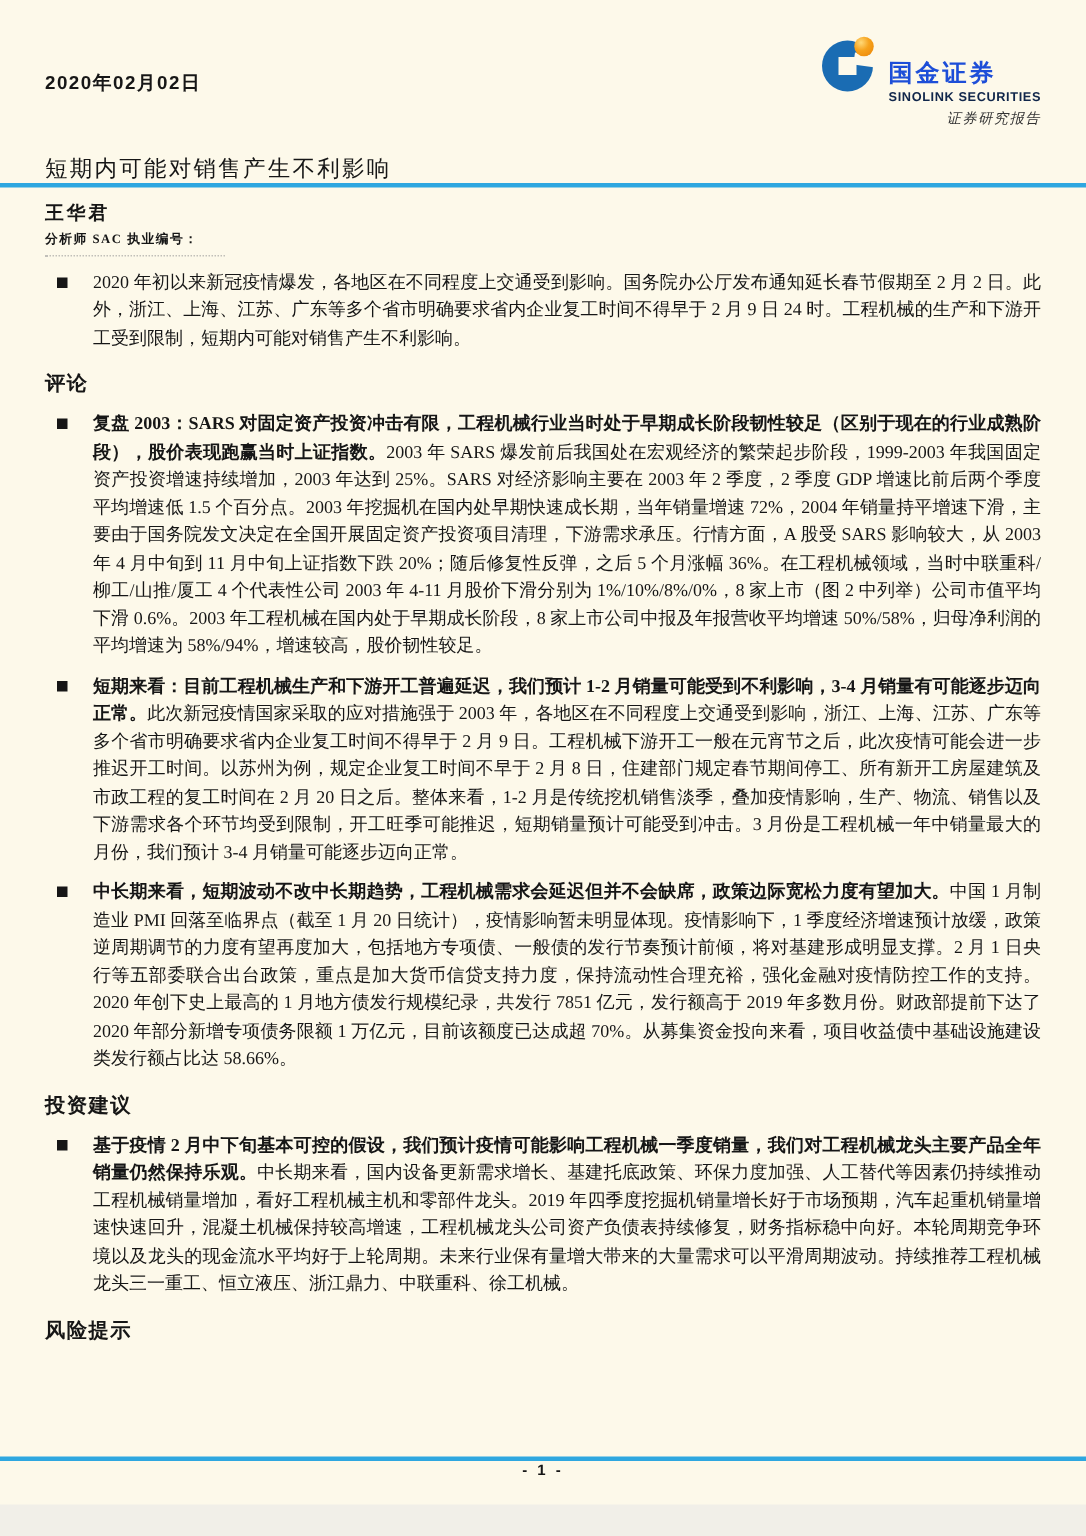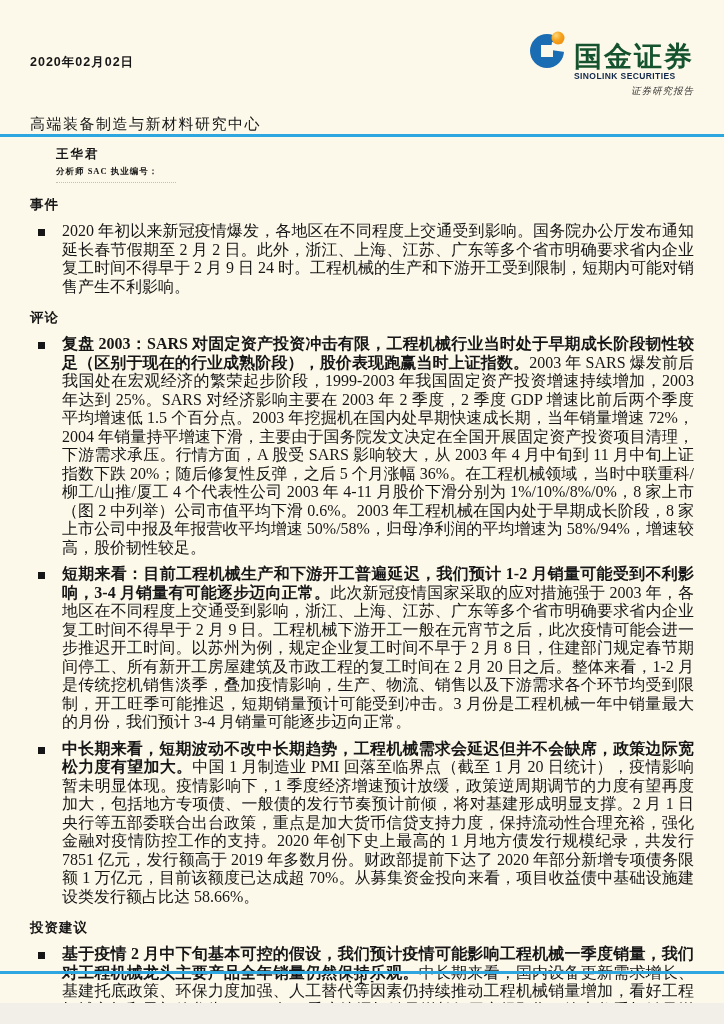--- a/index.html
+++ b/index.html
@@ -14,50 +14,50 @@
     overflow:hidden;
   }
   .content { padding:0 30px; }
 
   
   .topbar { display:flex; justify-content:space-between; align-items:center; padding-top:20px; }
   .date { font-family:"Liberation Sans","DejaVu Sans",sans-serif; font-weight:bold; font-size:12.5px; padding-top:6px; letter-spacing:1px; }
   .brand { display:flex; flex-direction:column; align-items:flex-end; }
   .brand-row { display:flex; align-items:center; gap:6px; }
   .brand-text { display:flex; flex-direction:column; }
-  .brand-cn { font-family:"Liberation Sans","DejaVu Sans",sans-serif; font-weight:bold; font-size:28px; color:#14532d; line-height:1.05; letter-spacing:2px;margin-top:22px; }
+  .brand-cn { font-family:"Liberation Sans","DejaVu Sans",sans-serif; font-weight:bold; font-size:16px; color:#1d4ed8; line-height:1.05; letter-spacing:2px;margin-top:22px; }
   .brand-en { font-family:"Liberation Sans","DejaVu Sans",sans-serif; font-weight:bold; font-size:8.5px; color:#10264a; letter-spacing:0.4px; }
   .brand-tagline { font-size:9.5px; color:#333; margin-top:4px; font-style:italic; letter-spacing:1px; }
 
   
   .center-line { margin-top:17px; font-size:15px; letter-spacing:1.5px; }
 
   
   .header-row { display:flex; justify-content:space-between; align-items:flex-end; margin-top:27px; padding-bottom:9px; }
   .header-left { font-family:"Liberation Sans","DejaVu Sans",sans-serif; font-weight:bold; font-size:17px; }
   .header-left .gap { display:inline-block; width:14px; }
   .header-right { font-size:15px; letter-spacing:2px; }
   .rule { height:3px; background:#2ea7e0; width:100%; }
 
   
-  .analysts { display:flex; margin-top:9px;margin-left:26px; }
+  .analysts { display:flex; margin-top:9px; }
   .an-col { width:137px; }
   .an-name { font-weight:bold; font-size:12.5px; letter-spacing:2px; }
   .an-role { font-weight:bold; font-size:8.5px; margin-top:3px; letter-spacing:1px; white-space:nowrap; }
   .an-redacted { margin-top:2px; width:120px; border-bottom:1px dotted #9a9a9a; height:3px; opacity:.6; }
 
   
   .doc-title { text-align:center; font-weight:bold; font-size:21px; margin-top:15px; letter-spacing:2px; }
 
   
   .section-heading { font-weight:bold; font-size:13.5px; margin-top:13px; letter-spacing:1px; }
   .bullet { display:flex; margin-top:8px; }
   .marker-cell { width:32px; flex:0 0 32px; padding-left:8px; }
   .marker { display:inline-block; width:7px; height:7px; background:#161616; margin-top:6px; }
-  .btext { flex:1; font-size:16px; line-height:18.5px; text-align:justify; }
+  .btext { flex:1; font-size:12px; line-height:18.5px; text-align:justify; }
   .lead { font-weight:bold; }
 
   
   .footer-rule { position:absolute; left:0; right:0; top:971px; height:3px; background:#2ea7e0; }
   .page-num { position:absolute; top:975px; left:0; width:100%; text-align:center; font-family:"Liberation Sans","DejaVu Sans",sans-serif; font-weight:bold; font-size:10px; letter-spacing:2px; }
   .disclaimer { position:absolute; top:1028px; left:37px; font-size:10.5px; font-style:italic; letter-spacing:1px; }
   .bottom-strip { position:absolute; left:0; right:0; bottom:0; height:21px; background:#f1efe8; }
 
   
   .logo-icon { width:40px; height:40px; }
@@ -90,38 +90,37 @@
           </span>
           <span class="brand-text">
             <span class="brand-cn">国金证券</span>
             <span class="brand-en">SINOLINK SECURITIES</span>
           </span>
         </div>
         <div class="brand-tagline">证券研究报告</div>
       </div>
     </div>
 
-    <div class="center-line">高端装备制造与新材料研究中心</div>
+    <div class="center-line">短期内可能对销售产生不利影响</div>
 
   </div>
 
   <div class="rule"></div>
 
   <div class="content">
 
     <div class="analysts">
       <div class="an-col">
         <div class="an-name">王华君</div>
         <div class="an-role">分析师 SAC 执业编号：</div>
         <div class="an-redacted"></div>
       </div>
     </div>
 
 
-    <h3 class="section-heading">事件</h3>
     <div class="bullet">
       <span class="marker-cell"><span class="marker"></span></span>
       <p class="btext"><span class="lead"></span><span>2020 年初以来新冠疫情爆发，各地区在不同程度上交通受到影响。国务院办公厅发布通知延长春节假期至 2 月 2 日。此外，浙江、上海、江苏、广东等多个省市明确要求省内企业复工时间不得早于 2 月 9 日 24 时。工程机械的生产和下游开工受到限制，短期内可能对销售产生不利影响。</span></p>
     </div>
 
     <h3 class="section-heading">评论</h3>
     <div class="bullet">
       <span class="marker-cell"><span class="marker"></span></span>
       <p class="btext"><span class="lead">复盘 2003：SARS 对固定资产投资冲击有限，工程机械行业当时处于早期成长阶段韧性较足（区别于现在的行业成熟阶段），股价表现跑赢当时上证指数。</span><span>2003 年 SARS 爆发前后我国处在宏观经济的繁荣起步阶段，1999-2003 年我国固定资产投资增速持续增加，2003 年达到 25%。SARS 对经济影响主要在 2003 年 2 季度，2 季度 GDP 增速比前后两个季度平均增速低 1.5 个百分点。2003 年挖掘机在国内处早期快速成长期，当年销量增速 72%，2004 年销量持平增速下滑，主要由于国务院发文决定在全国开展固定资产投资项目清理，下游需求承压。行情方面，A 股受 SARS 影响较大，从 2003 年 4 月中旬到 11 月中旬上证指数下跌 20%；随后修复性反弹，之后 5 个月涨幅 36%。在工程机械领域，当时中联重科/柳工/山推/厦工 4 个代表性公司 2003 年 4-11 月股价下滑分别为 1%/10%/8%/0%，8 家上市（图 2 中列举）公司市值平均下滑 0.6%。2003 年工程机械在国内处于早期成长阶段，8 家上市公司中报及年报营收平均增速 50%/58%，归母净利润的平均增速为 58%/94%，增速较高，股价韧性较足。</span></p>
     </div>

